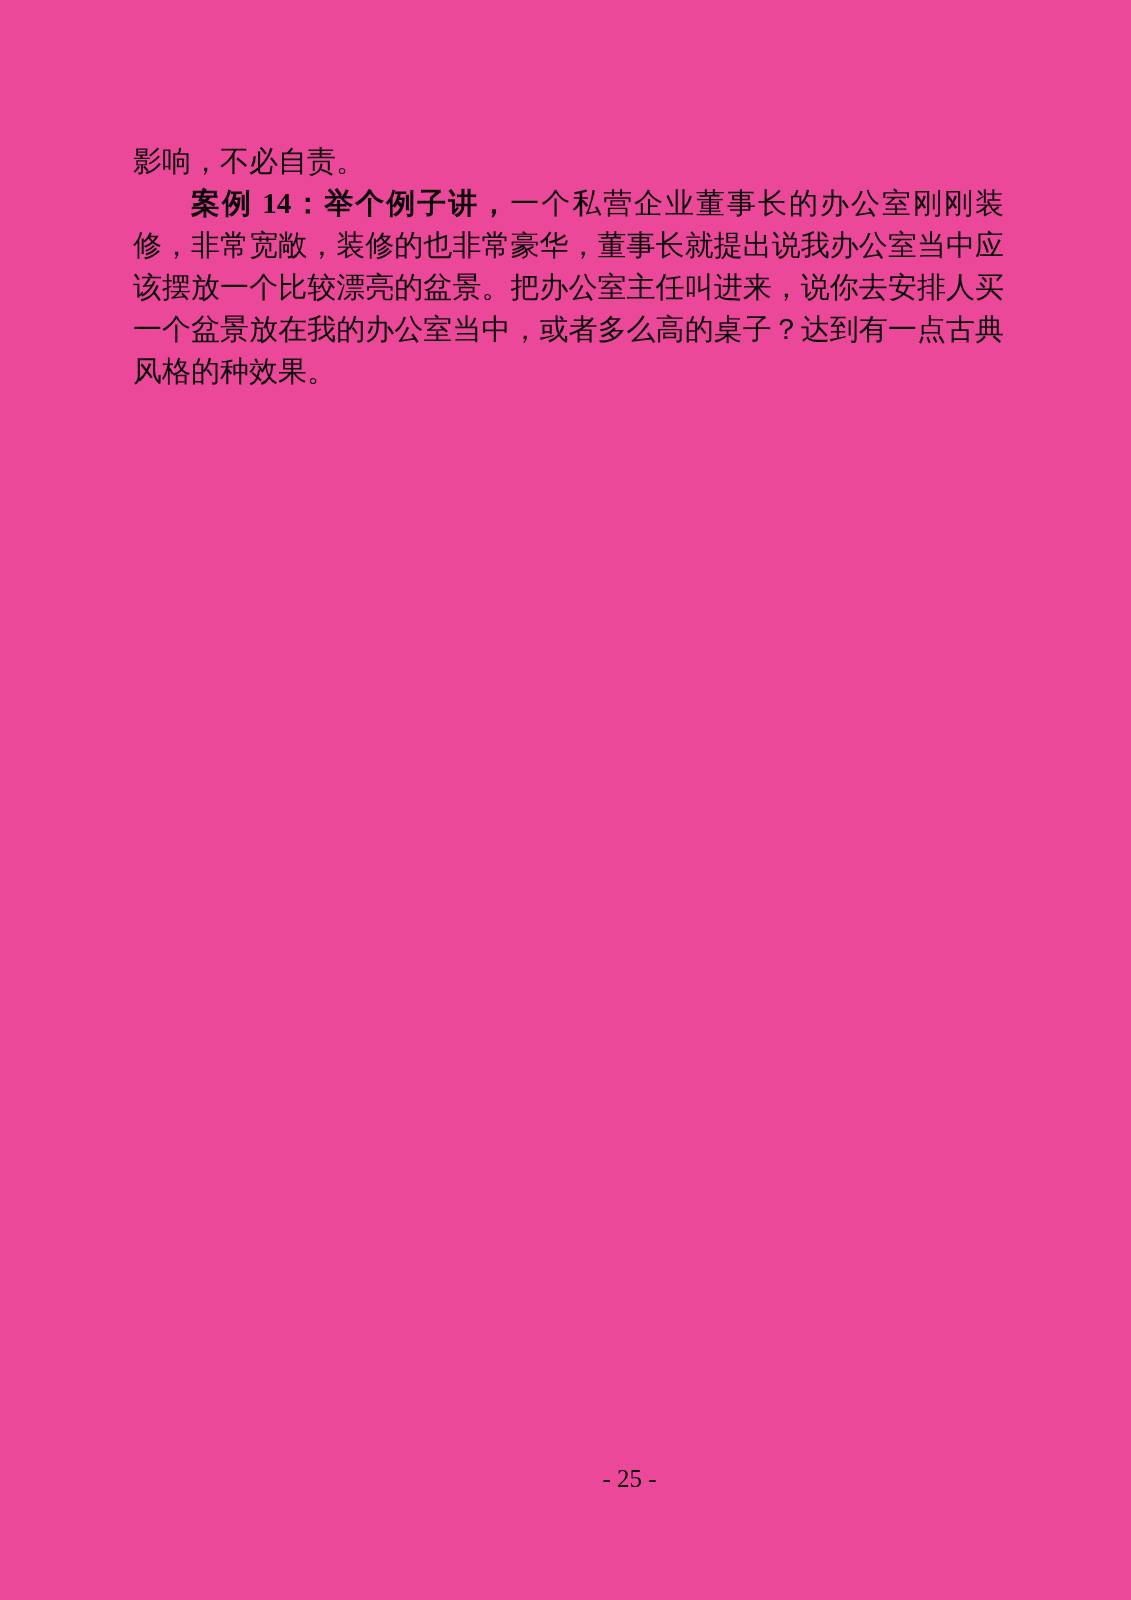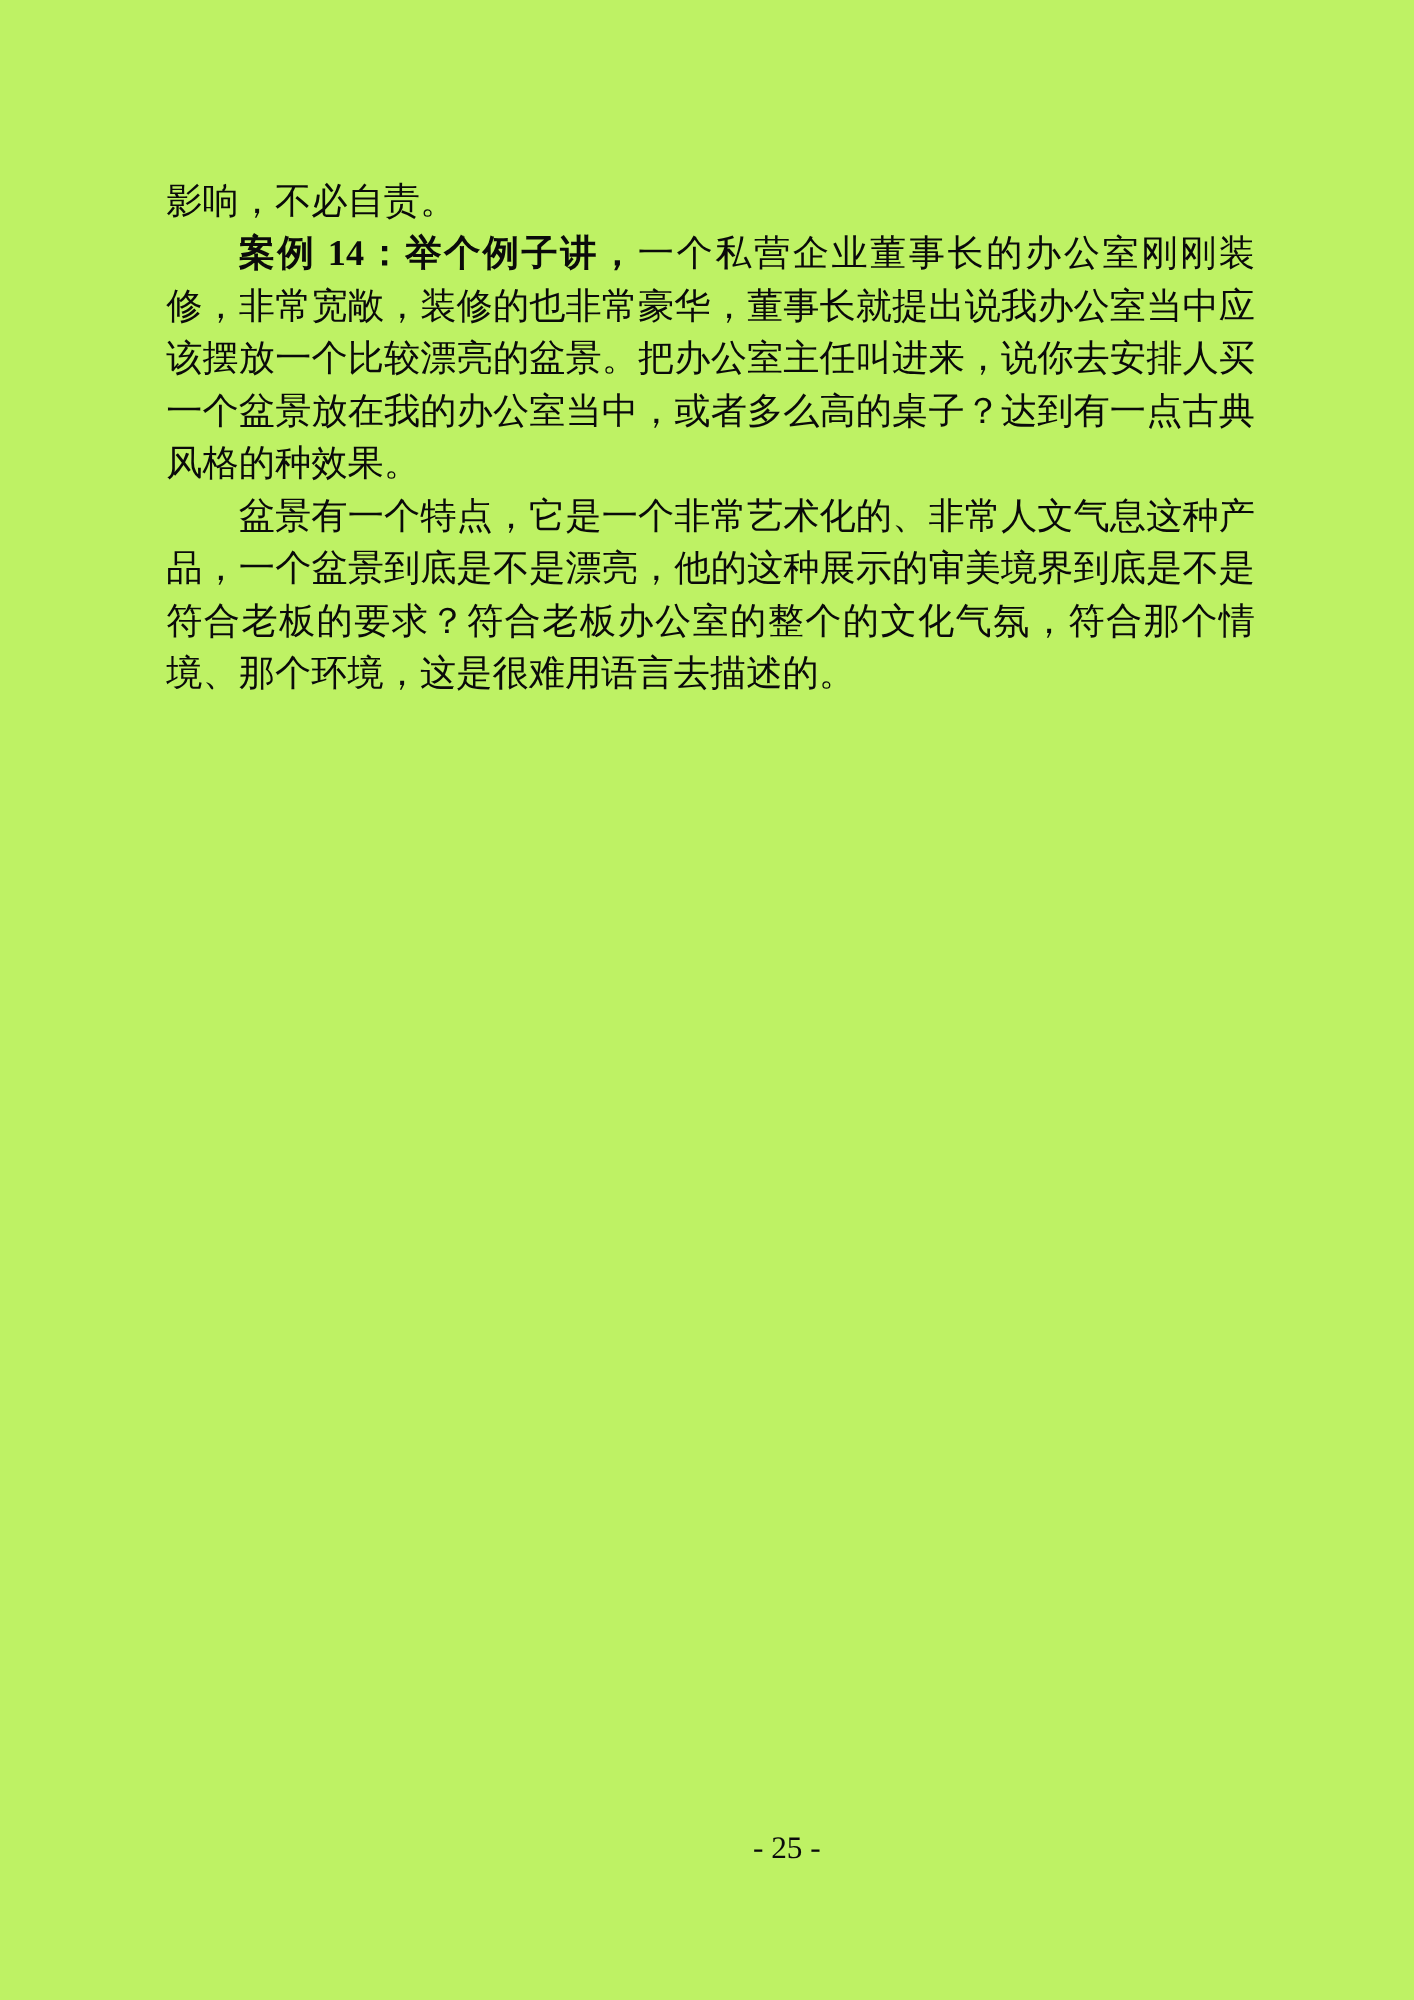--- a/index.html
+++ b/index.html
@@ -4,21 +4,21 @@
 <style>
   html, body {
     margin: 0;
     padding: 0;
     background: #ffffff;
   }
   .page {
     position: relative;
     width: 1131px;
     height: 1600px;
-    background: #bef264;
+    background: #ec4899;
     overflow: hidden;
     font-family: "Liberation Serif", "DejaVu Serif", serif;
     color: #0a0a0a;
   }
   .content {
     position: absolute;
     left: 133px;
     top: 140px;
     width: 871px;
     font-size: 29px;
@@ -57,19 +57,18 @@
 
   <div class="content">
 
     <p class="para no-indent"><span>影响，不必自责。</span></p>
 
 
     <p class="para"><span class="bold-lead">案例 14：举个例子讲，</span><span>一个私营企业董事长的办公室刚刚装修，非常宽敞，装修的也非常豪华，董事长就提出说我办公室当中应该摆放一个比较漂亮的盆景。把办公室主任叫进来，说你去安排人买一个盆景放在我的办公室当中，或者多么高的桌子？达到有一点古典风格的种效果。</span></p>
 
 
 
-    <p class="para"><span>盆景有一个特点，它是一个非常艺术化的、非常人文气息这种产品，一个盆景到底是不是漂亮，他的这种展示的审美境界到底是不是符合老板的要求？符合老板办公室的整个的文化气氛，符合那个情境、那个环境，这是很难用语言去描述的。</span></p>
 
   </div>
 
   <div class="footer">- 25 -</div>
 
 </div>
 
 </body></html>

